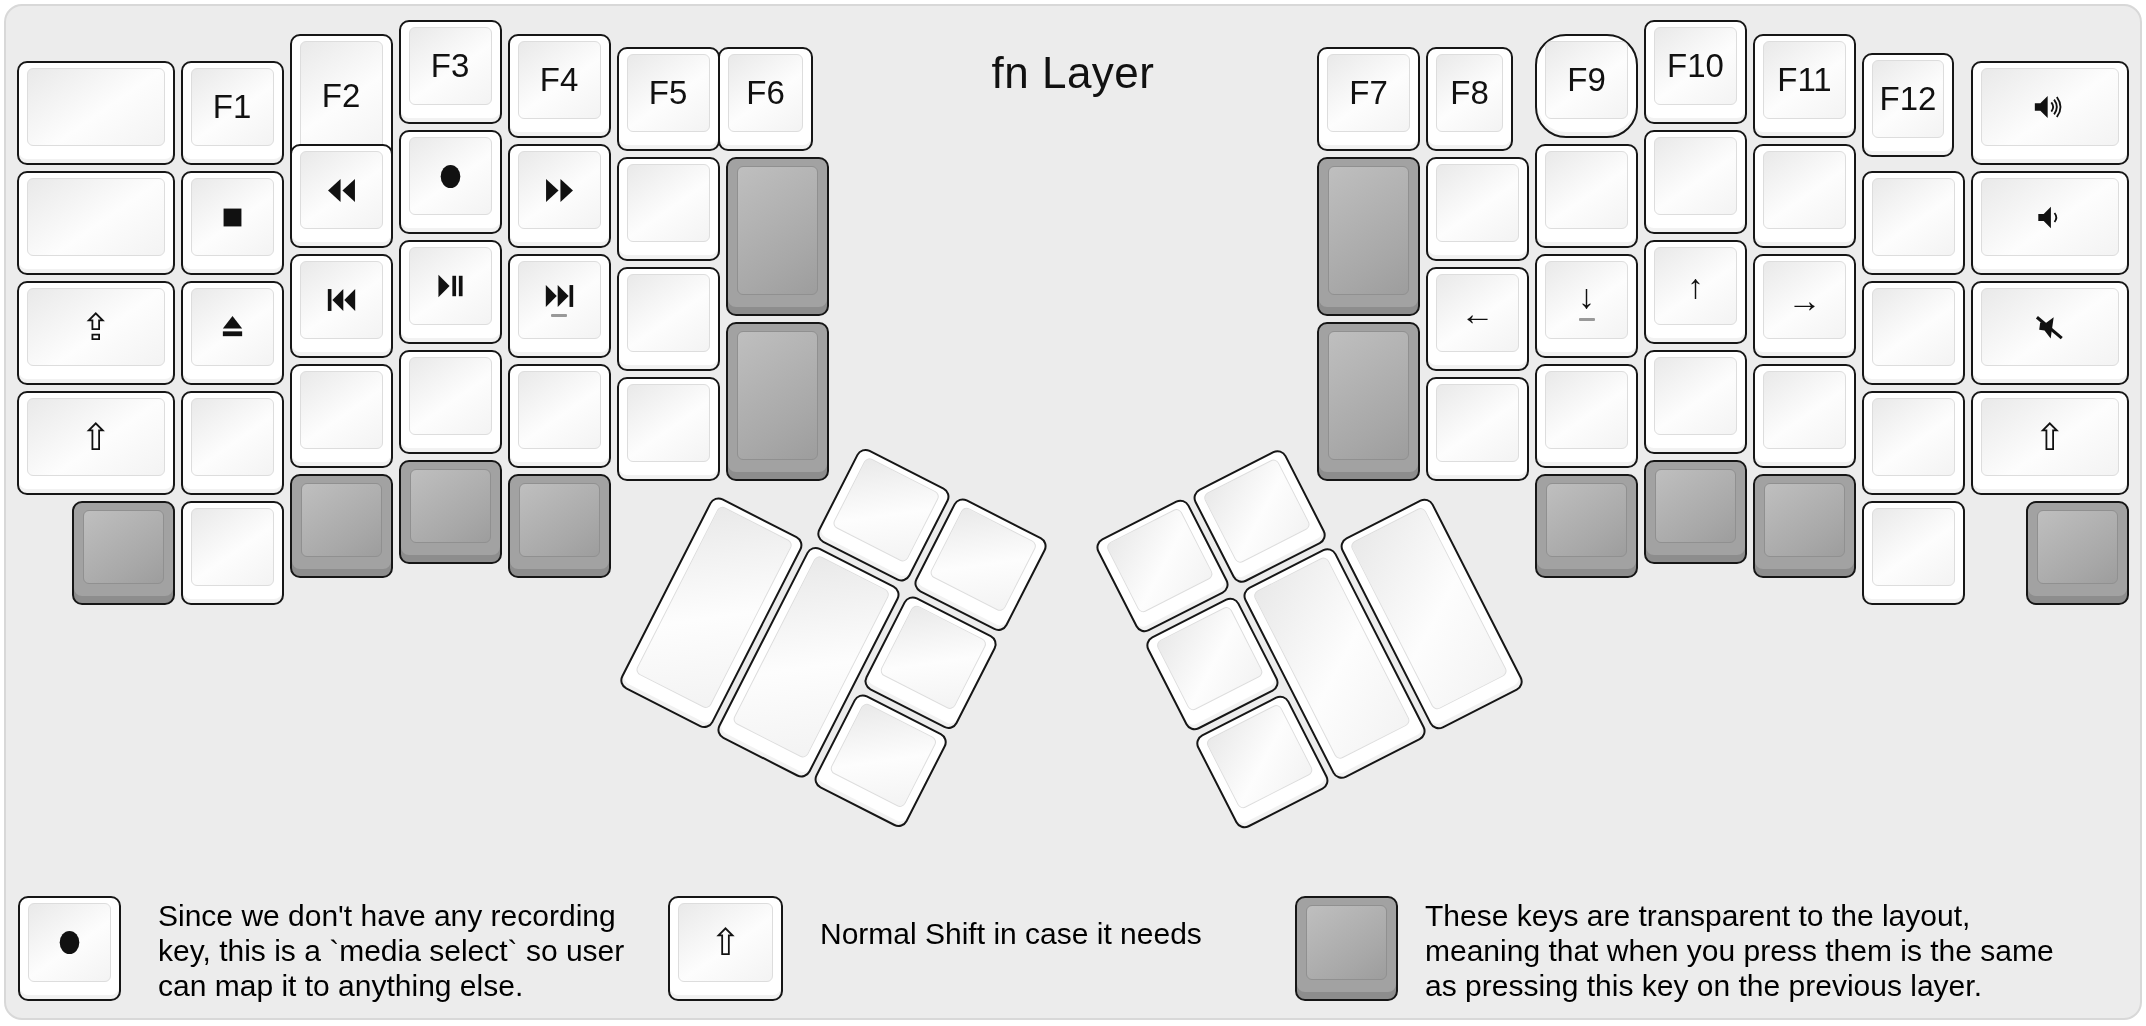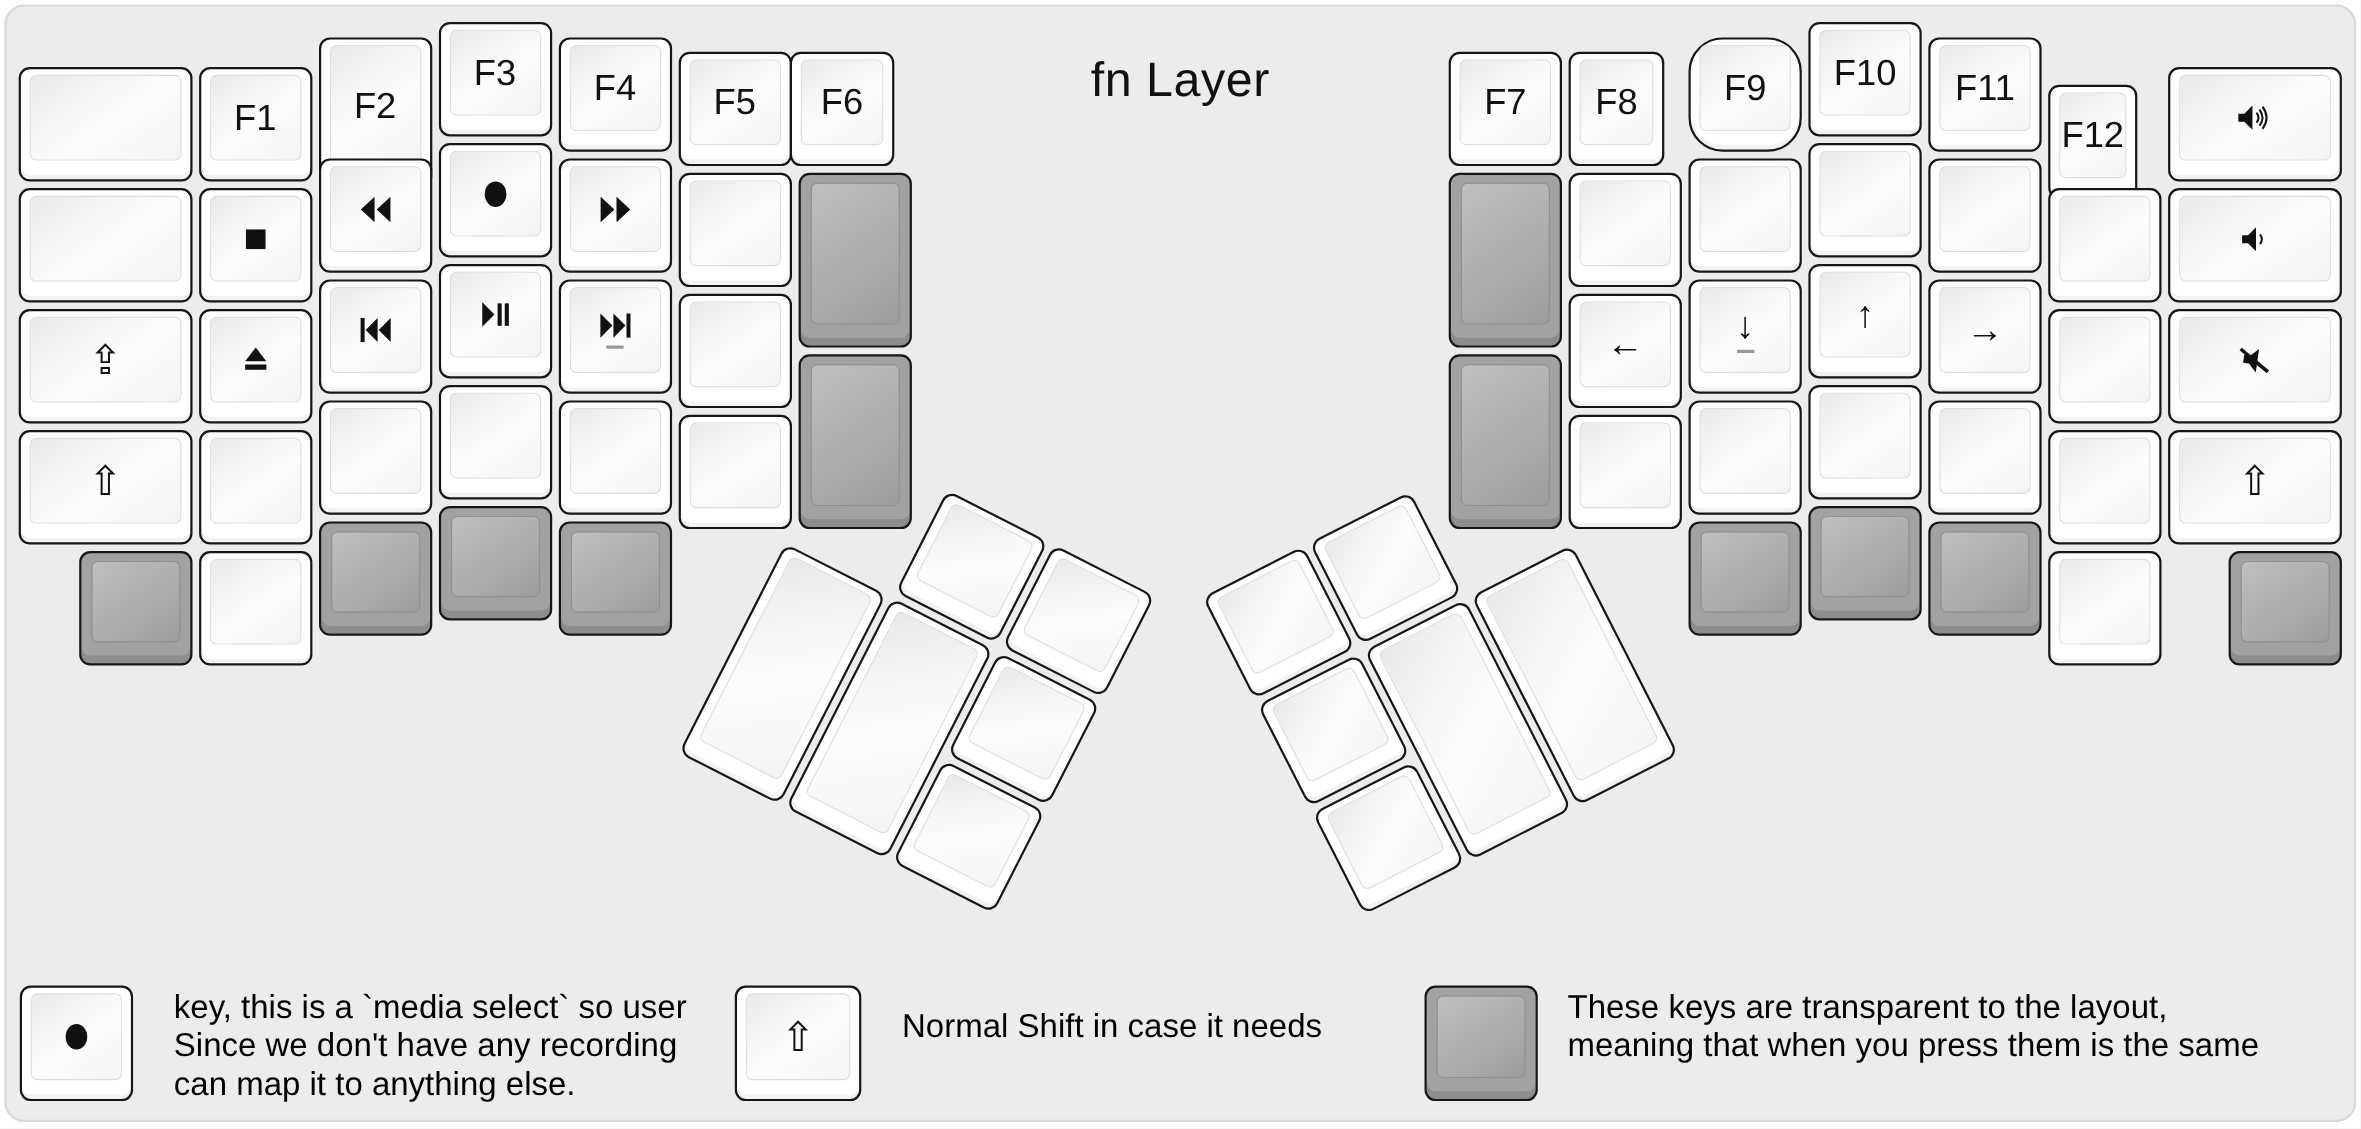--- a/index.html
+++ b/index.html
@@ -285,21 +285,21 @@
       <div class="cap"></div>
     </div>
     <div class="key white" style="left: 1753px; top: 254px; width: 103px; height: 104px;">
       <div class="cap">
         <span class="uglyph arrow">→</span>
       </div>
     </div>
     <div class="key white" style="left: 1753px; top: 364px; width: 103px; height: 104px;">
       <div class="cap"></div>
     </div>
-    <div class="key white" style="left: 1862px; top: 77px; width: 81px; height: 104px;">
+    <div class="key white" style="left: 1862px; top: 53px; width: 92px; height: 104px;">
       <div class="cap">
         <span class="flabel">F12</span>
       </div>
     </div>
     <div class="key white" style="left: 1862px; top: 171px; width: 103px; height: 104px;">
       <div class="cap"></div>
     </div>
     <div class="key white" style="left: 1862px; top: 281px; width: 103px; height: 104px;">
       <div class="cap"></div>
     </div>
@@ -420,32 +420,33 @@
     <div class="key white legend-item-key" style="left: 18px; top: 896px; width: 103px; height: 105px;">
       <div class="cap">
         <span>
           <svg viewBox="0 0 28 30" width="25" height="27">
             <ellipse cx="14" cy="15" rx="11" ry="13"></ellipse>
           </svg>
         </span>
       </div>
     </div>
     <div class="legend-text" style="left: 158px; top: 898px;">
+      <span>Since we don't have any recording</span>
       <span>key, this is a `media select` so user</span>
-      <span>Since we don't have any recording</span>
       <span>can map it to anything else.</span>
     </div>
     <div class="key white legend-item-key" style="left: 668px; top: 896px; width: 115px; height: 105px;">
       <div class="cap">
         <span class="uglyph">⇧</span>
       </div>
     </div>
     <div class="legend-text" style="left: 820px; top: 916px;">
       <span>Normal Shift in case it needs</span>
     </div>
     <div class="key gray legend-item-key" style="left: 1295px; top: 896px; width: 103px; height: 105px;">
       <div class="cap"></div>
     </div>
     <div class="legend-text" style="left: 1425px; top: 898px;">
       <span>These keys are transparent to the layout,</span>
       <span>meaning that when you press them is the same</span>
+      <span>as pressing this key on the previous layer.</span>
     </div>
   </div>
 
 </body></html>

